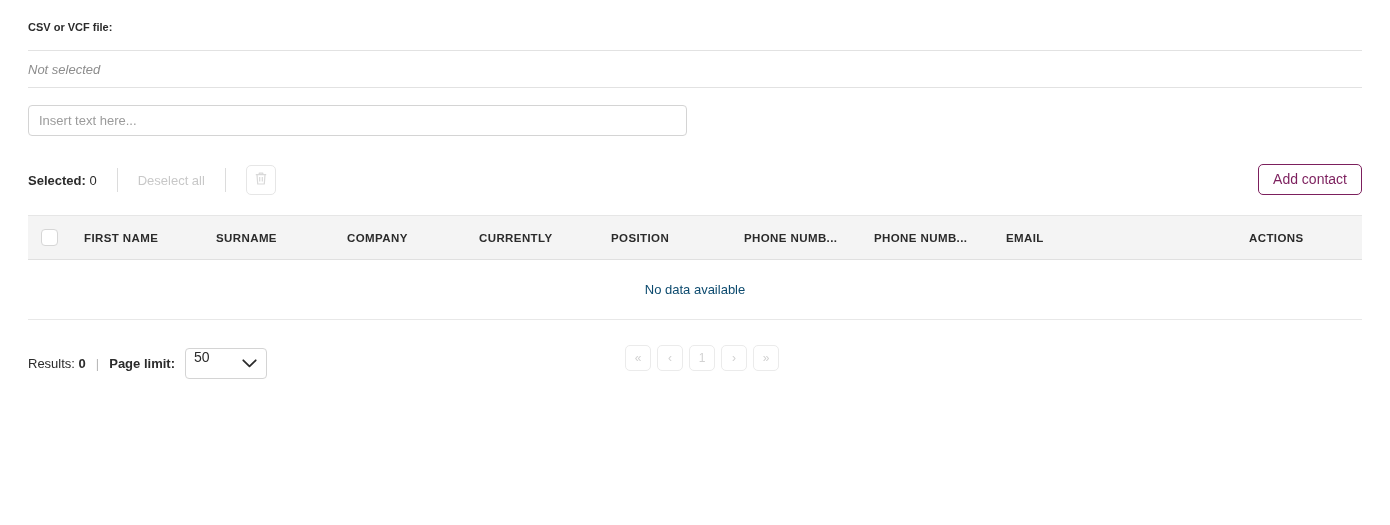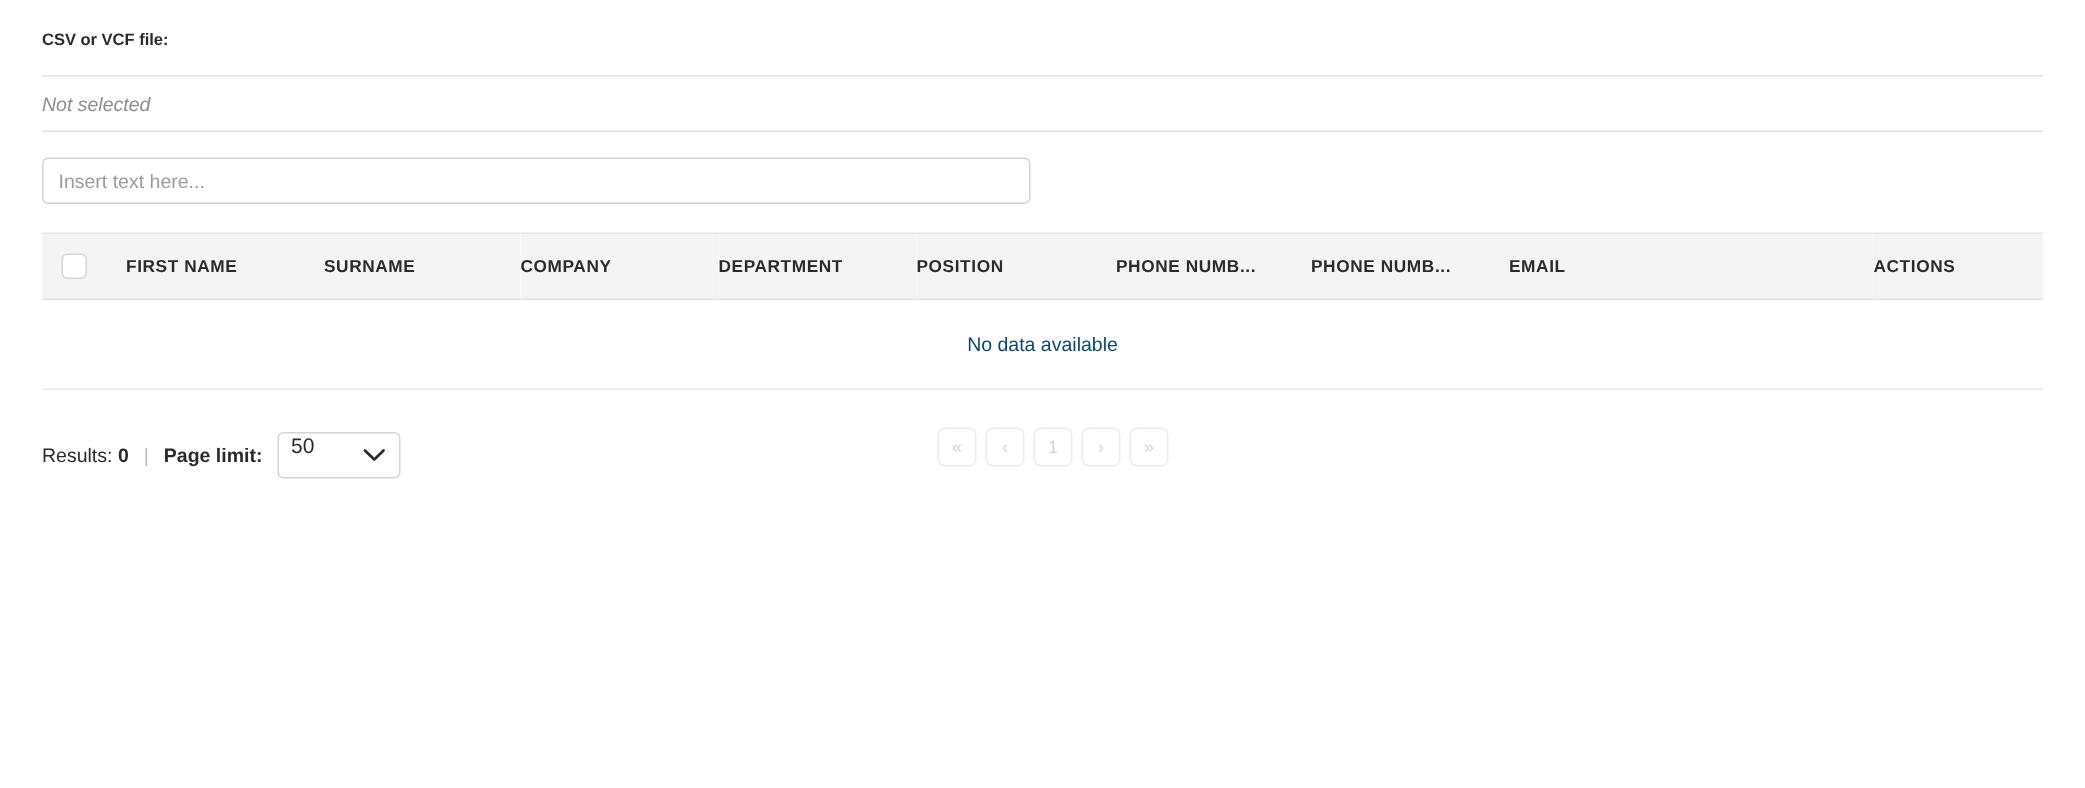--- a/index.html
+++ b/index.html
@@ -266,33 +266,56 @@
 
   <div class="rule" style="margin-top:0"></div>
 
 
 
   
 
   <input class="search-input" type="text" placeholder="Insert text here..." style="">
 
   
+  <div class="toolbar">
+    <span class="selected-text">
+      <b>Selected:</b>
+      <span>0</span>
+    </span>
+
+    <span class="vdiv"></span>
+
+    <span class="deselect-all">Deselect all</span>
+
+    <span class="vdiv"></span>
+
+    <button class="trash-btn">
+      <span>
+        <svg width="14" height="15" viewBox="0 0 14 15" fill="none" xmlns="http://www.w3.org/2000/svg">
+          <path d="M1.8 3.6h10.4M5.2 3.6V2.1h3.6v1.5M3 3.6l.7 9.4h6.6l.7-9.4" stroke="#d9d9d9" stroke-width="1.2" fill="none" stroke-linejoin="round"></path>
+          <path d="M5.7 6v4.6M8.3 6v4.6" stroke="#d9d9d9" stroke-width="1.2"></path>
+        </svg>
+      </span>
+    </button>
+
+    <button class="add-contact-btn">Add contact</button>
+  </div>
 
   
   <div class="table-wrap">
     <table>
       <thead>
         <tr>
           <th class="col-check">
             <span class="hdr-checkbox"></span>
           </th>
           <th class="c1">FIRST NAME</th>
           <th class="c2">SURNAME</th>
           <th class="c3">COMPANY</th>
-          <th class="c4">DEPARTMENT</th>
+          <th class="c4">CURRENTLY</th>
           <th class="c5">POSITION</th>
           <th class="c6">PHONE NUMB...</th>
           <th class="c7">PHONE NUMB...</th>
           <th class="c8">EMAIL</th>
           <th class="c9">ACTIONS</th>
         </tr>
       </thead>
       <tbody>
         <tr class="empty-row">
           <td colspan="10">No data available</td>

